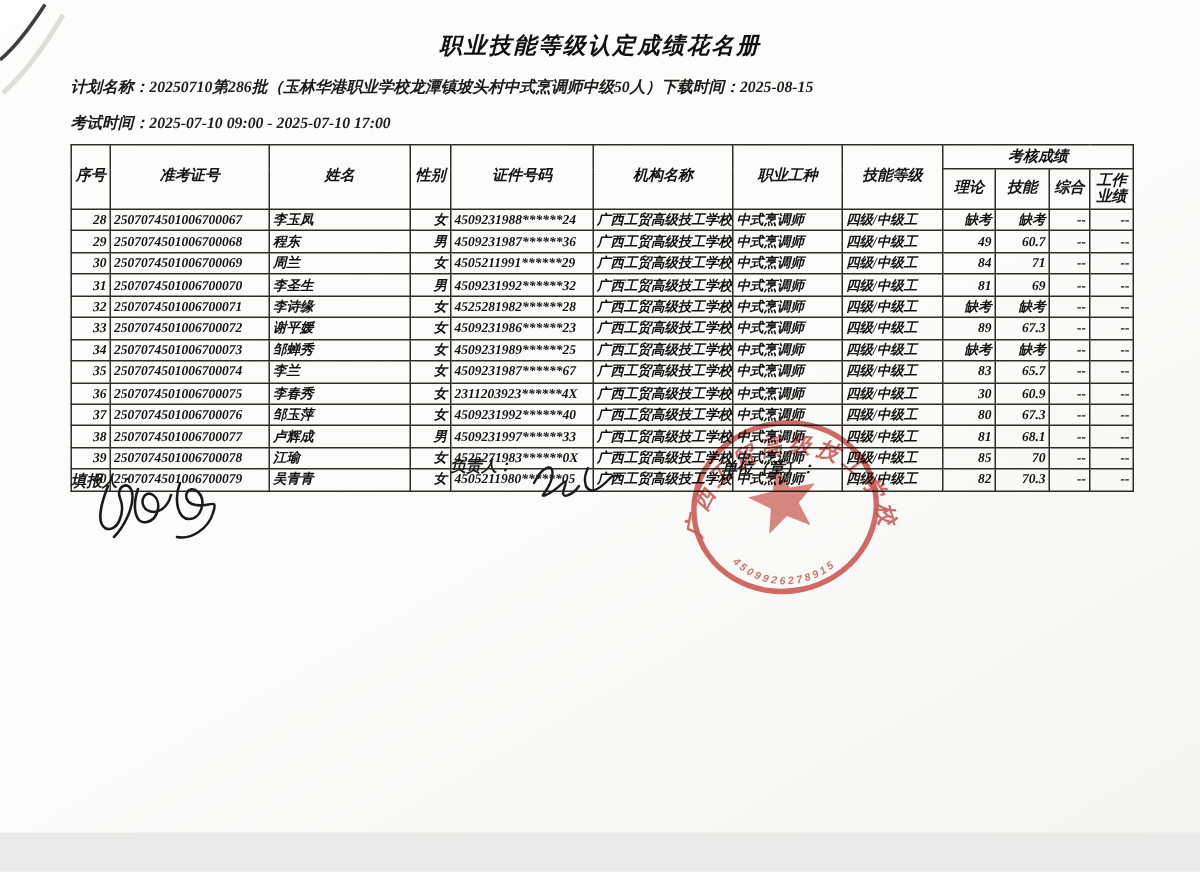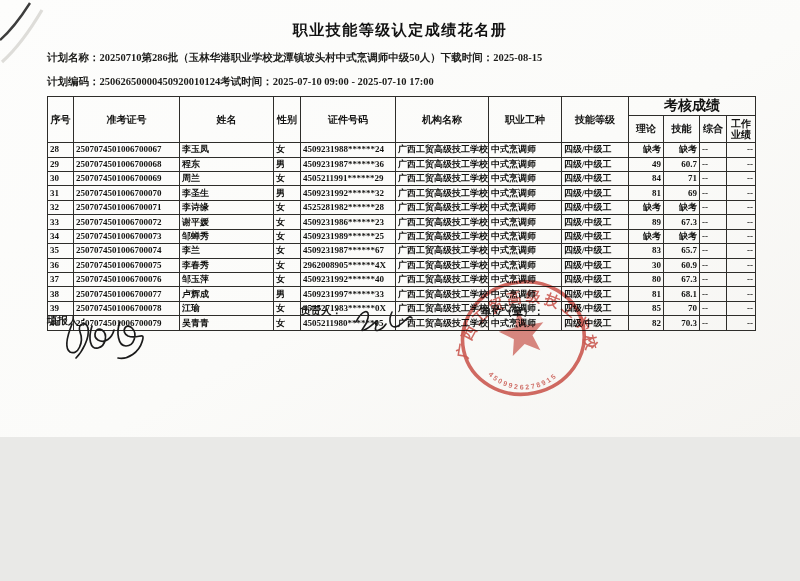--- a/index.html
+++ b/index.html
@@ -1,48 +1,48 @@
 <!DOCTYPE html>
 <html><head>
 <meta charset="utf-8">
 <style>
   html,body{margin:0;padding:0;}
   body{width:800px;height:581px;overflow:hidden;background:#e9e9e7;}
   .page{
-    position:relative;width:800px;height:437px;overflow:hidden;
+    position:relative;width:800px;height:555px;overflow:hidden;
     background:linear-gradient(150deg,#fdfdfc 0%,#fbfbf9 55%,#f5f4f1 100%);
-    font-family:"Liberation Serif", serif;color:#161616;
+    font-family:"Liberation Serif", serif;color:#161616;font-style:italic;
   }
   .title{
     text-align:center;padding-top:21px;font-size:15px;font-weight:700;
     letter-spacing:1.5px;color:#111;
   }
   .meta-row{
     display:flex;justify-content:flex-start;align-items:baseline;
     margin:0 45px 0 47px;font-size:10.5px;font-weight:600;color:#1c1c1a;
   }
   .meta-row.first{margin-top:11px;}
   .meta-row.second{margin-top:10px;}
   .meta-left,.meta-right{white-space:nowrap;}
   table.roster{
     border-collapse:collapse;table-layout:fixed;
     margin:7px 0 0 47px;width:708px;
   }
   table.roster th,table.roster td{
     border:1px solid #2e2d2a;overflow:hidden;white-space:nowrap;
   }
   thead th{font-size:10px;font-weight:700;text-align:center;padding:1px 0;line-height:1.15;color:#131312;}
-  thead tr.group-row th.score-group{height:13px;font-size:14px;margin-left:10px;}
+  thead tr.group-row th.score-group{height:13px;font-size:10px;margin-left:10px;}
   thead tr.sub-row th{height:24px;}
   thead th.wrap{white-space:normal;}
   tbody td{
     font-size:9px;height:13.45px;line-height:1;padding:0 2px;
     font-weight:600;color:#121210;
   }
-  .c-center{text-align:left;}
+  .c-center{text-align:right;}
   .c-left{text-align:left;}
   .c-right{text-align:right;padding-left:12px;}
   .footer-label{
     position:absolute;font-size:10.5px;font-weight:600;color:#1b1b19;white-space:nowrap;
   }
   .page-indicator{
     position:absolute;left:0;right:0;top:341px;text-align:center;
     font-size:10.5px;font-weight:600;color:#1b1b19;
   }
   .sig{position:absolute;pointer-events:none;}
@@ -63,21 +63,20 @@
   </svg>
 
   <div class="title">职业技能等级认定成绩花名册</div>
 
   <div class="meta-row first">
     <span class="meta-left"><span>计划名称：</span><span>20250710第286批（玉林华港职业学校龙潭镇坡头村中式烹调师中级50人）</span></span>
     <span class="meta-right"><span>下载时间：</span><span>2025-08-15</span></span>
   </div>
 
   <div class="meta-row second">
-    <span class="meta-left"><span>计划编码：</span><span>25062650000450920010124</span></span>
     <span class="meta-right"><span>考试时间：</span><span>2025-07-10 09:00 - 2025-07-10 17:00</span></span>
   </div>
 
   <table class="roster">
     <colgroup>
       <col style="width:26px">
         <col style="width:106px">
         <col style="width:94px">
         <col style="width:27px">
       <col style="width:95px">
@@ -219,21 +218,21 @@
     <td class="c-right">83</td>
     <td class="c-right">65.7</td>
     <td class="c-center">--</td>
     <td class="c-right">--</td>
   </tr>
         <tr>
     <td class="c-center">36</td>
     <td class="c-left">2507074501006700075</td>
     <td class="c-left">李春秀</td>
     <td class="c-center">女</td>
-    <td class="c-left">2962008905******4X</td>
+    <td class="c-left">2311203923******4X</td>
     <td class="c-left">广西工贸高级技工学校</td>
     <td class="c-left">中式烹调师</td>
     <td class="c-left">四级/中级工</td>
     <td class="c-right">30</td>
     <td class="c-right">60.9</td>
     <td class="c-center">--</td>
     <td class="c-right">--</td>
   </tr>
         <tr>
     <td class="c-center">37</td>

